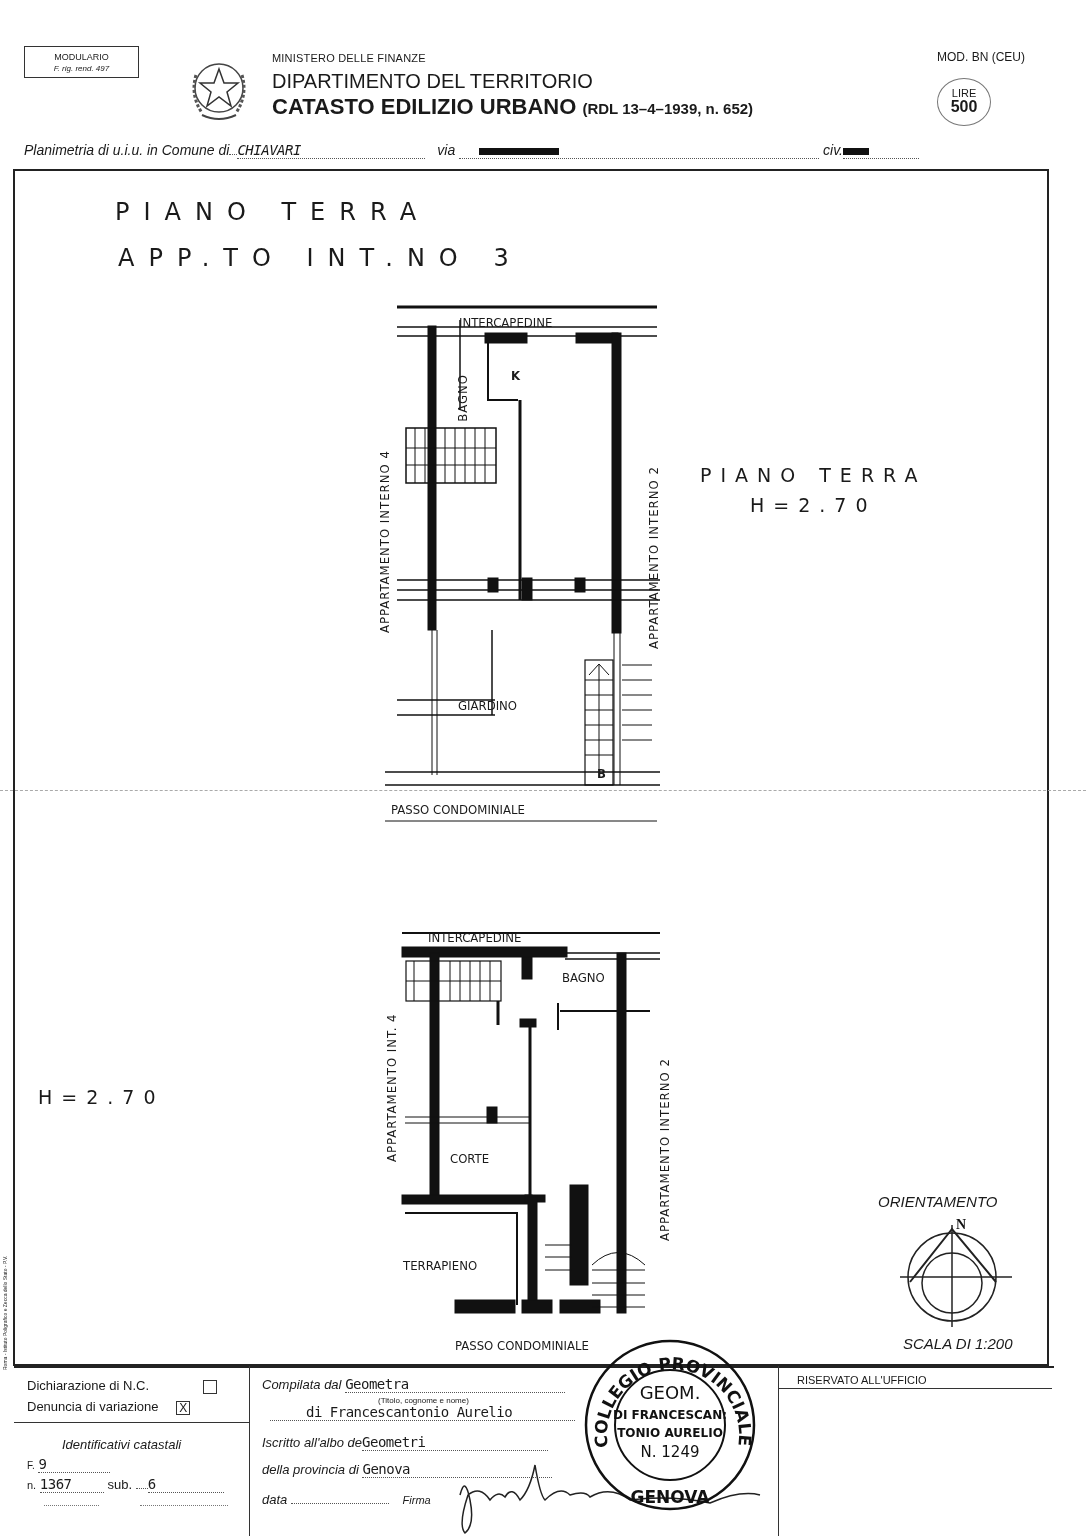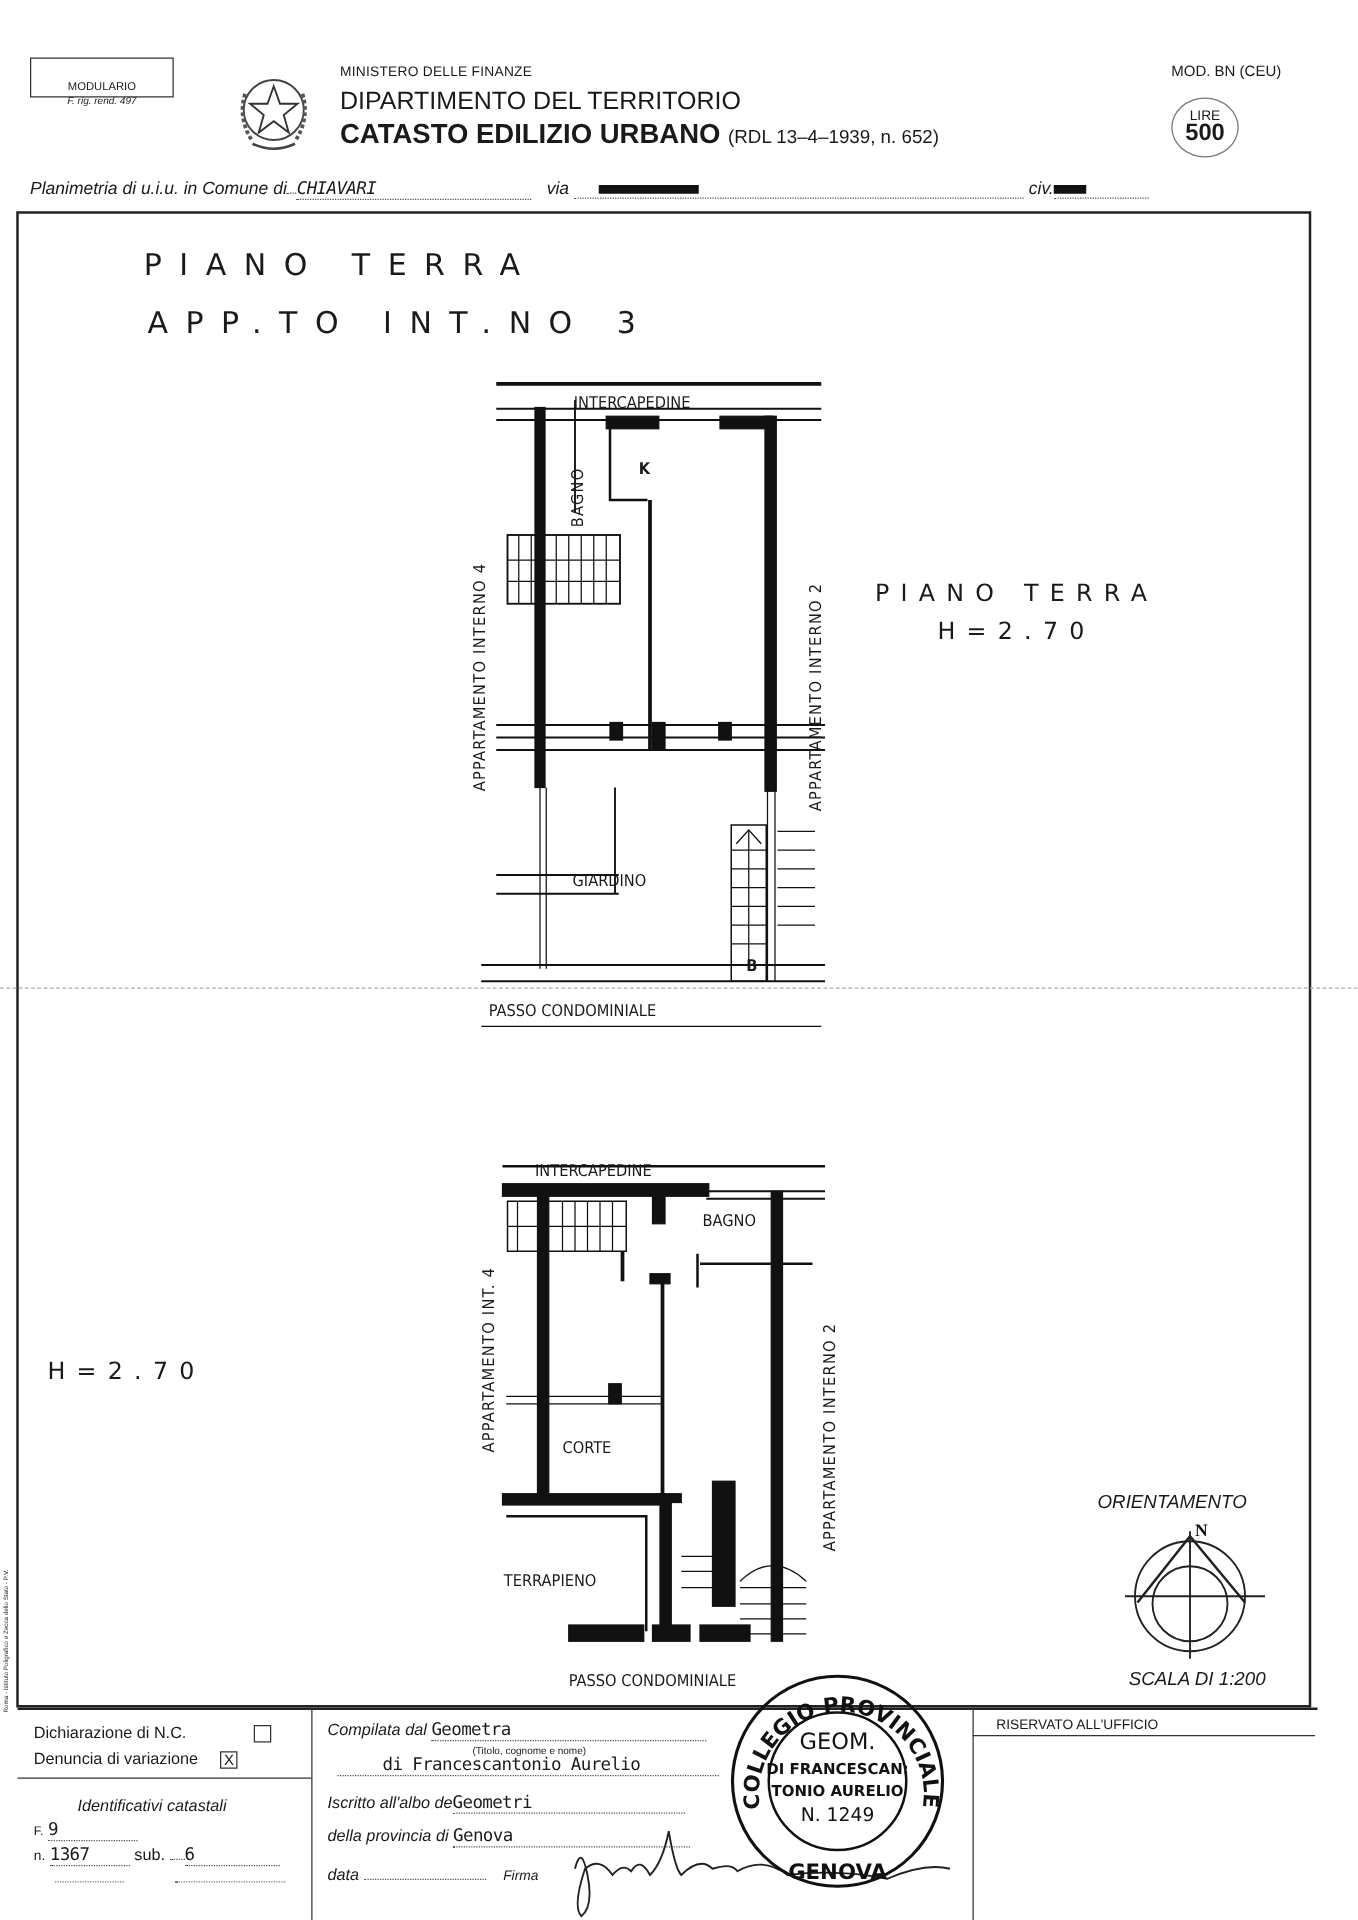--- a/index.html
+++ b/index.html
@@ -1,27 +1,27 @@
 <!DOCTYPE html>
 <html><head>
 <meta charset="utf-8">
 <style>
   html, body { margin:0; padding:0; background:#fff; }
   body { width:1086px; height:1536px; position:relative; overflow:hidden; font-family:"Liberation Sans", sans-serif; color:#1a1a1a; }
   .abs { position:absolute; }
-  .modulario { left:24px; top:46px; width:115px; height:32px; border:1px solid #333; font-size:9px; text-align:center; line-height:12px; padding-top:16px; box-sizing:border-box; }
+  .modulario { left:24px; top:46px; width:115px; height:32px; border:1px solid #333; font-size:9px; text-align:center; line-height:12px; padding-top:4px; box-sizing:border-box; }
   .modulario .l2 { font-style:italic; font-size:8px; }
   .emblem { left:186px; top:55px; width:66px; height:70px; }
   .hdr1 { left:272px; top:52px; font-size:11px; letter-spacing:0.2px; }
   .hdr2 { left:272px; top:70px; font-size:20px; }
   .hdr3 { left:272px; top:94px; font-size:22px; font-weight:bold; }
-  .hdr3 .rdl { font-weight:normal; font-size:15px; }
+  .hdr3 .rdl { font-weight:bold; font-size:15px; }
   .modbn { left:937px; top:50px; font-size:12px; }
   .lire { left:937px; top:78px; width:54px; height:48px; border:1px solid #777; border-radius:50%; text-align:center; font-size:11px; line-height:14px; padding-top:7px; box-sizing:border-box; }
-  .lire b { font-size:19px; }
+  .lire b { font-size:16px; }
   .planline { left:24px; top:142px; width:1012px; font-size:14px; white-space:nowrap;font-style:italic; }
   .hand { font-family:"DejaVu Sans Mono", monospace; font-size:14px; letter-spacing:-0.5px; }
   .dots { border-bottom:1px dotted #555; display:inline-block; }
   .redact { display:inline-block; background:#111; height:7px; vertical-align:middle; }
   .frame { left:13px; top:169px; width:1036px; height:1197px; border:2px solid #222; border-top-width:2px; box-sizing:border-box; }
   .stencil { font-family:"DejaVu Sans", sans-serif; letter-spacing:14px; font-size:24px; font-weight:normal; }
   .t1 { left:115px; top:198px; }
   .t2 { left:118px; top:244px; }
   .pt-label { left:700px; top:460px; font-size:19px; letter-spacing:9px; text-align:center; line-height:30px; }
   .p1-label { left:38px; top:1082px; font-size:19px; letter-spacing:9px; text-align:center; line-height:30px; }

